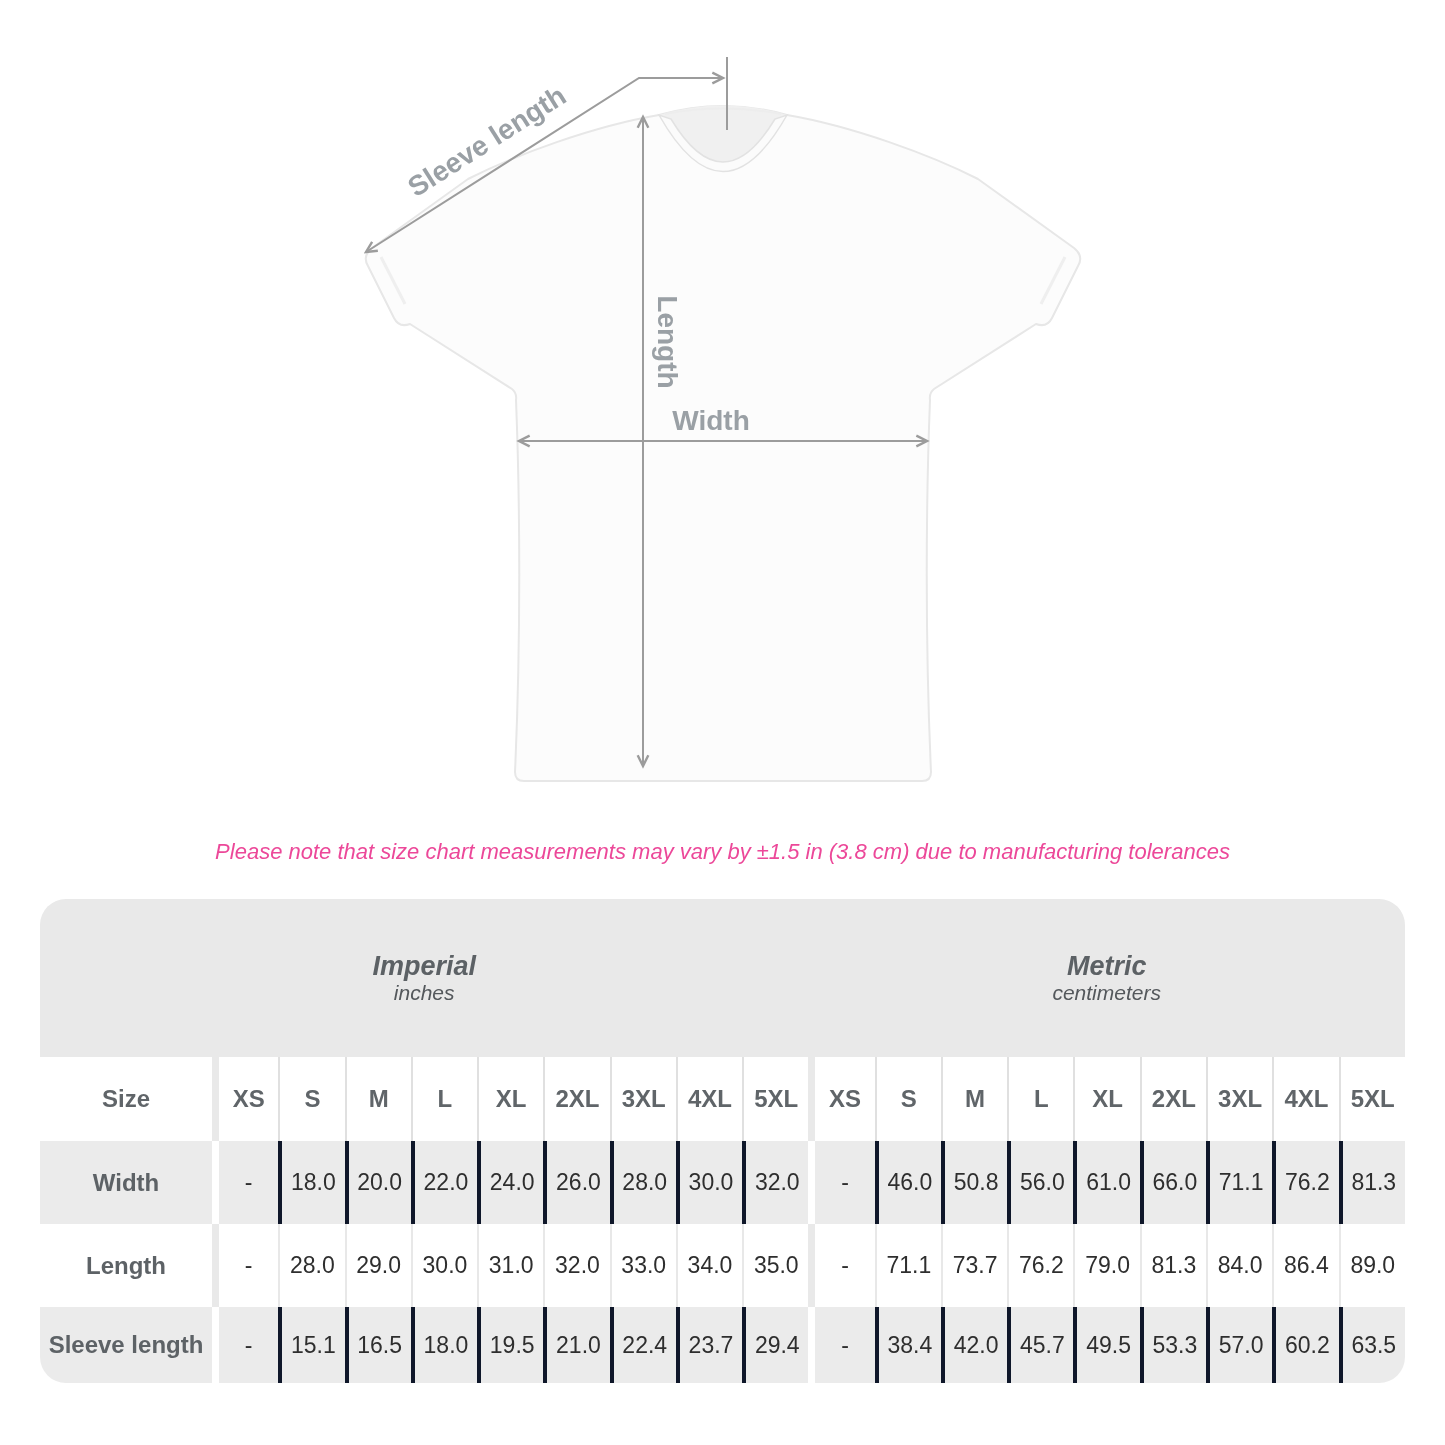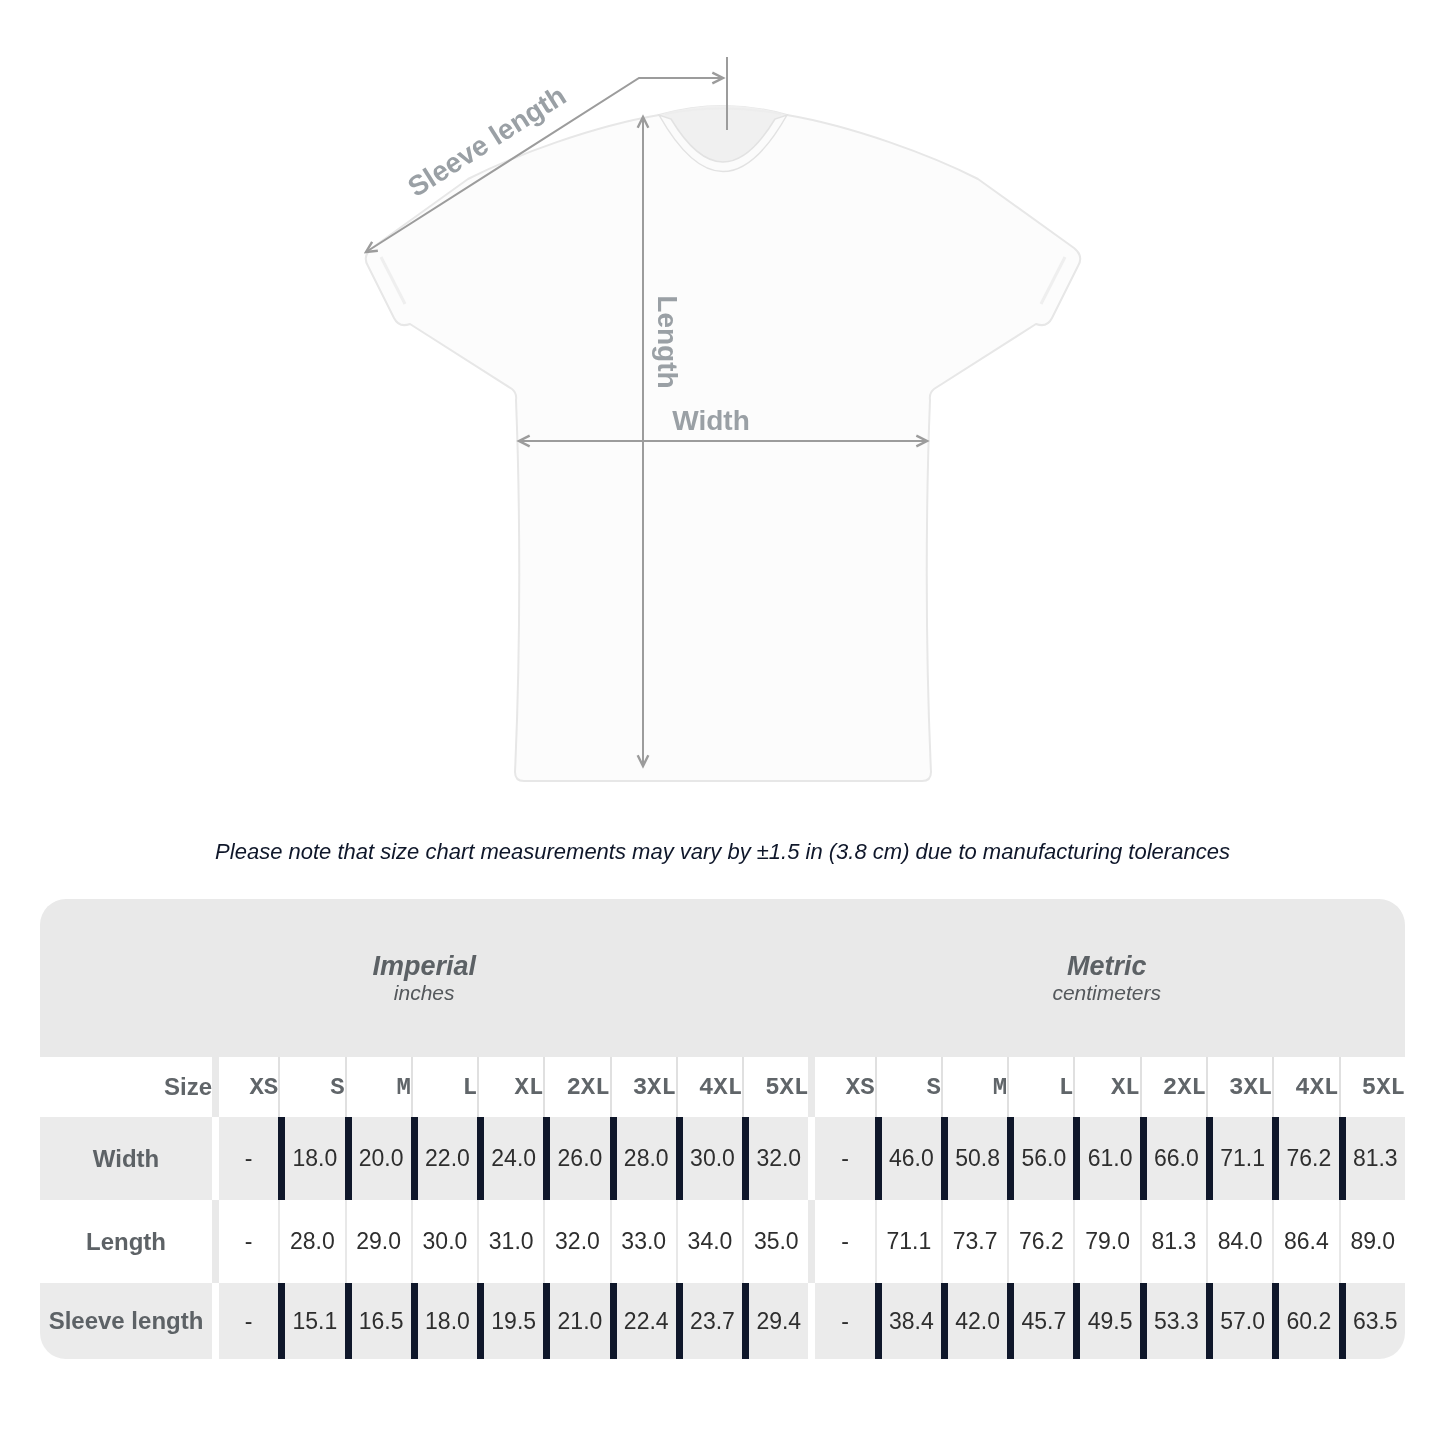--- a/index.html
+++ b/index.html
@@ -3,38 +3,38 @@
 <meta charset="utf-8">
 <style>
   html,body{margin:0;padding:0;background:#ffffff;}
   body{width:1445px;height:1445px;overflow:hidden;font-family:"Liberation Sans",sans-serif;}
 
   
   .diagram{width:1445px;height:830px;display:block;}
 
   
   .page-title{margin:20px 0 0;text-align:center;font-size:35px;font-weight:bold;color:#333333;line-height:42px;}
-  .page-note{margin:8px 30px 0;text-align:center;font-size:22px;font-style:italic;color:#0f172a;line-height:28px;}
+  .page-note{margin:8px 30px 0;text-align:center;font-size:22px;font-style:italic;color:#ec4899;line-height:28px;}
 
   
   table.size-table{border-collapse:separate;border-spacing:0;table-layout:fixed;width:1365px;margin:33px 40px 0;}
   .size-table td{text-align:center;vertical-align:middle;padding:0;box-sizing:border-box;}
 
   .band{background:#e9e9e9;height:158px;}
   .band-l{border-top-left-radius:26px;}
   .band-r{border-top-right-radius:26px;}
   .band-title{font-size:27px;font-weight:bold;font-style:italic;color:#5c6165;line-height:30px;}
   .band-sub{font-size:21px;font-style:italic;color:#54585c;margin-top:0;line-height:24px;}
 
-  tr.row-sizes td{background:#ffffff;height:60px;font-weight:bold;font-size:24px;color:#606569;text-align:right;}
-  tr.row-sizes td.c{border-left:2px solid #e0e0e0;font-family:Liberation Mono, monospace;}
+  tr.row-sizes td{background:#ffffff;height:84px;font-weight:bold;font-size:24px;color:#606569;}
+  tr.row-sizes td.c{border-left:2px solid #e0e0e0;}
   tr.row-sizes td.thick{border-left:7px solid #e9e9e9;}
 
   tr.row-gray td{background:#ebebeb;height:83px;}
-  tr.row-gray td.c{border-left:7px solid #0f172a;}
+  tr.row-gray td.c{border-left:4px solid #0f172a;}
   tr.row-gray td.thick{border-left:7px solid #ffffff;}
 
   tr.row-white td{background:#ffffff;height:83px;}
   tr.row-white td.c{border-left:2px solid #e8e8e8;}
   tr.row-white td.thick{border-left:7px solid #e9e9e9;}
 
   td.lbl{font-weight:bold;font-size:24px;color:#5d6266;}
   td.val{font-size:23px;color:#2e2e2e;font-weight:normal;}
 
   tr.row-last td{height:76px;}

